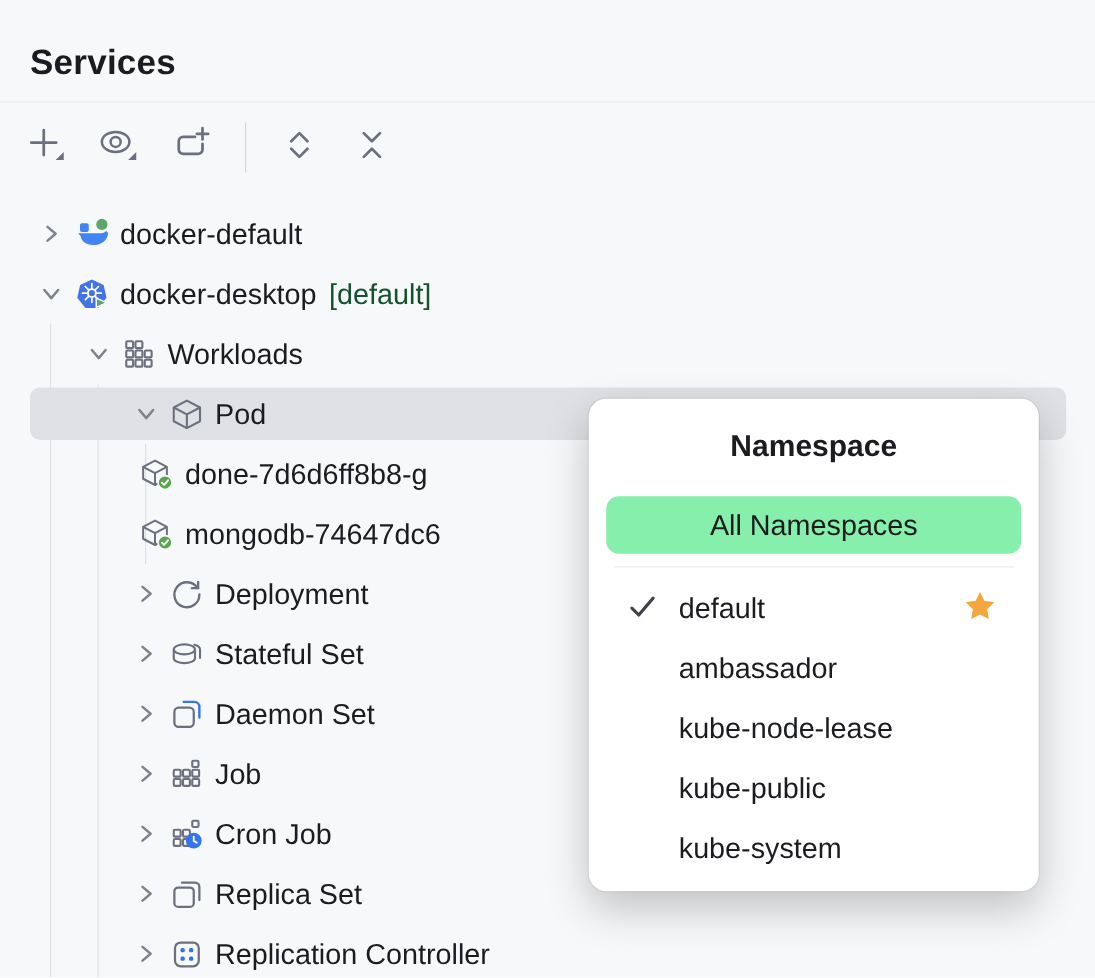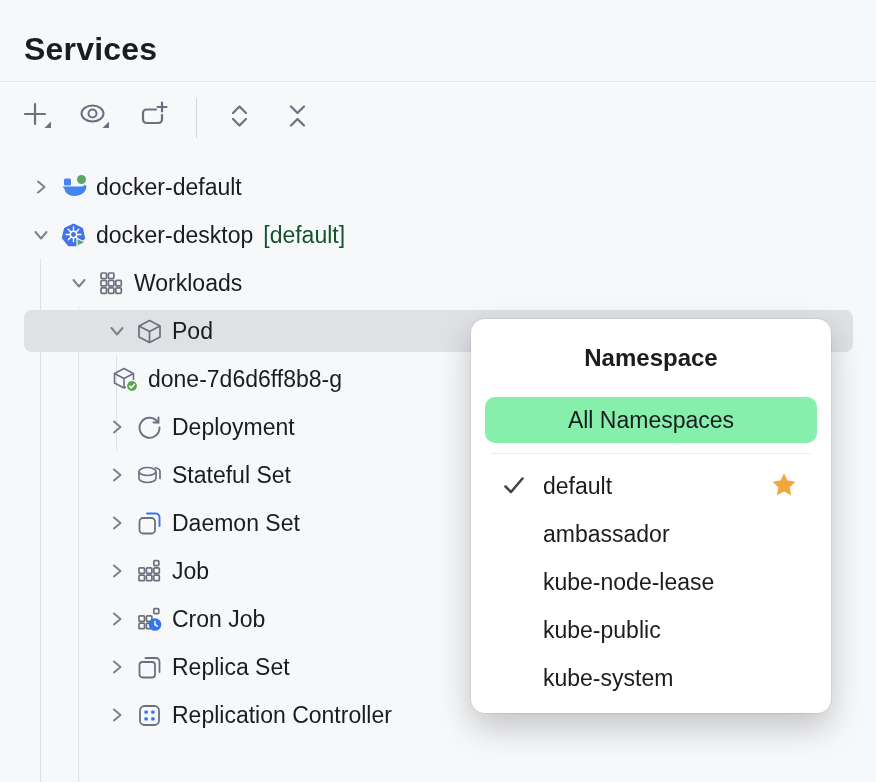--- a/index.html
+++ b/index.html
@@ -8,21 +8,21 @@
     background:#F7F8FA;color:#1B1C1F;
     font-family:"Liberation Sans", sans-serif;
     -webkit-font-smoothing:antialiased;
   }
   
   .header{
     position:absolute;top:0;left:0;right:0;height:82px;
     border-bottom:1px solid #E8E9EC;display:flex;align-items:center;
     padding-left:24px;box-sizing:border-box;
   }
-  .header-title{font-size:32px;font-weight:700;letter-spacing:.2px;margin-top:18px;}
+  .header-title{font-size:28px;font-weight:700;letter-spacing:.2px;margin-top:18px;}
   
   .toolbar{
     position:absolute;top:86px;left:0;right:0;height:64px;
     display:flex;align-items:center;padding-left:14px;gap:12px;
   }
   .tbtn{width:46px;height:46px;display:flex;align-items:center;justify-content:center;border-radius:8px;cursor:pointer;}
   .tsep{width:1px;height:40px;background:#D3D5DB;margin:0 8px;}
   
   .tree{position:absolute;top:163px;left:0;right:0;bottom:0;}
   .guide{position:absolute;width:1px;background:#DFE1E5;z-index:0;}
@@ -194,20 +194,33 @@
             <polygon points="12,2.5 21.5,7.5 21.5,17 12,22 2.5,17 2.5,7.5"></polygon>
             <path d="M2.5 7.5l9.5 5 9.5-5M12 12.5V22"></path>
           </g>
           <circle cx="20" cy="20" r="5.6" fill="#57A64A" stroke="#F7F8FA" stroke-width="1.4"></circle>
           <path d="M17.6 20.2l1.7 1.7 3.1-3.6" stroke="#fff" stroke-width="1.6" stroke-linecap="round" stroke-linejoin="round" fill="none"></path>
         </svg>
       </span>
       <span>done-7d6d6ff8b8-g</span>
     </div>
 
+    <div class="row lvl3">
+      <span class="nicon">
+        <svg width="27" height="27" viewBox="0 0 27 27" fill="none">
+          <g stroke="#6C707E" stroke-width="1.6" stroke-linejoin="round">
+            <polygon points="12,2.5 21.5,7.5 21.5,17 12,22 2.5,17 2.5,7.5"></polygon>
+            <path d="M2.5 7.5l9.5 5 9.5-5M12 12.5V22"></path>
+          </g>
+          <circle cx="20" cy="20" r="5.6" fill="#57A64A" stroke="#F7F8FA" stroke-width="1.4"></circle>
+          <path d="M17.6 20.2l1.7 1.7 3.1-3.6" stroke="#fff" stroke-width="1.6" stroke-linecap="round" stroke-linejoin="round" fill="none"></path>
+        </svg>
+      </span>
+      <span>mongodb-74647dc6</span>
+    </div>
 
     <div class="row lvl2">
       <span class="chev">
         <svg width="26" height="26" viewBox="0 0 26 26" fill="none">
             <path d="M10 7.5L16.5 13 10 18.5" stroke="#7E828B" stroke-width="2" stroke-linecap="round" stroke-linejoin="round"></path>
           </svg>
       </span>
       <span class="nicon">
         <svg width="27" height="27" viewBox="0 0 27 27" fill="none" stroke="#6C707E" stroke-width="1.9" stroke-linecap="round">
           <path d="M22 8.5A10 10 0 1 0 23.5 13.5"></path>

